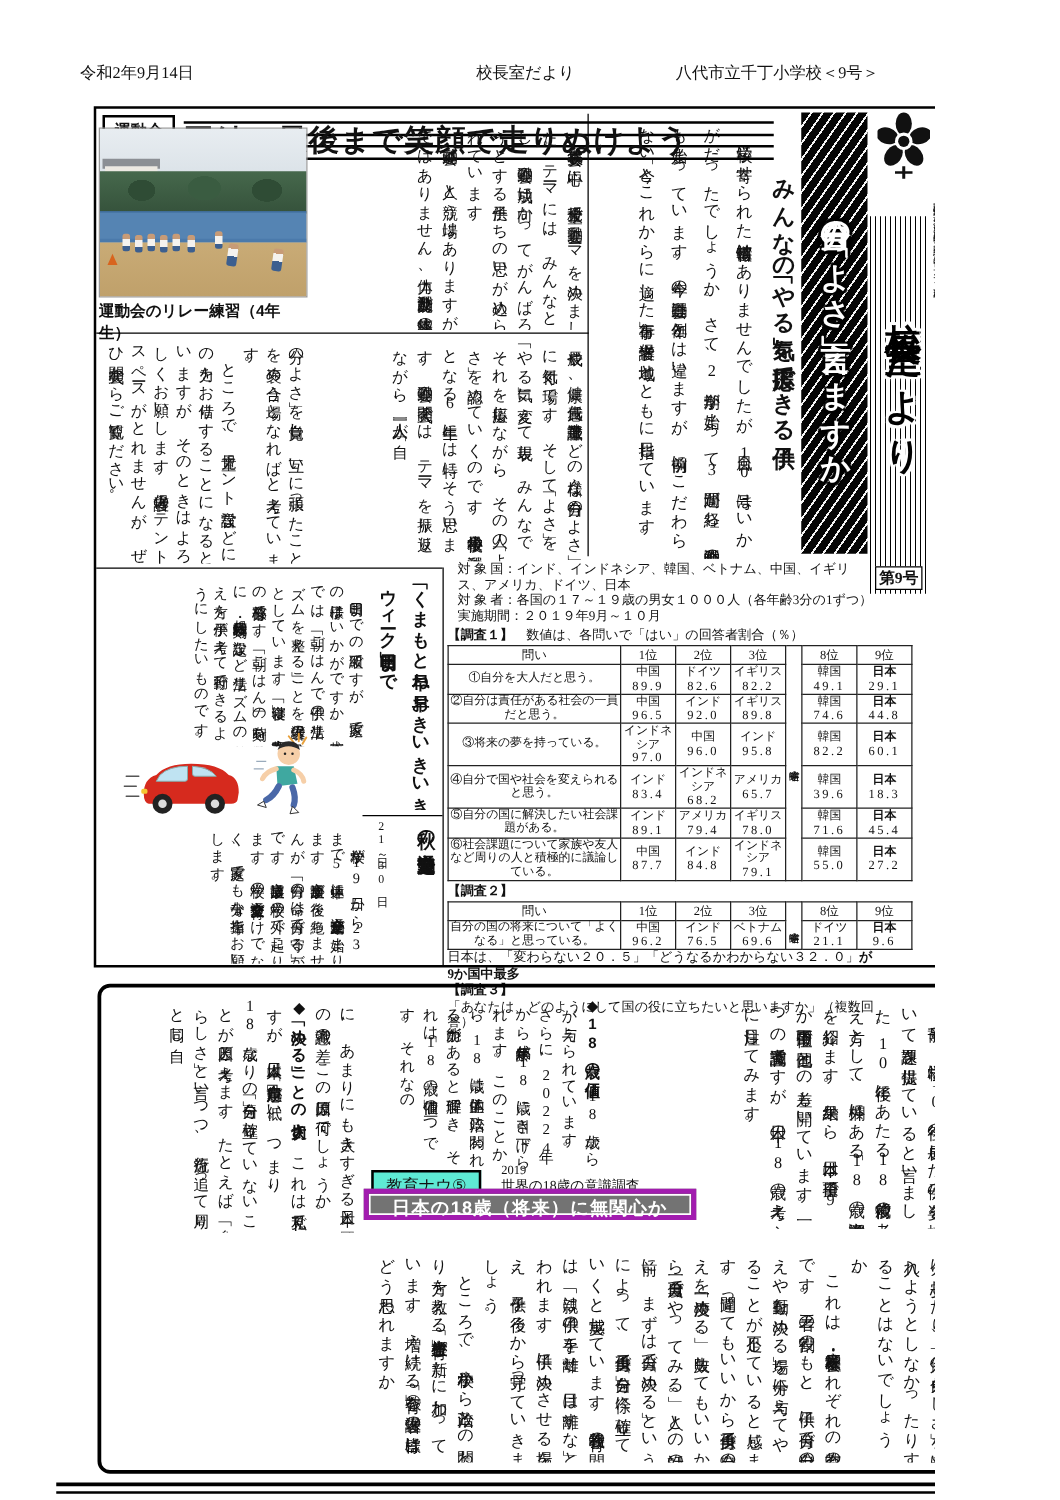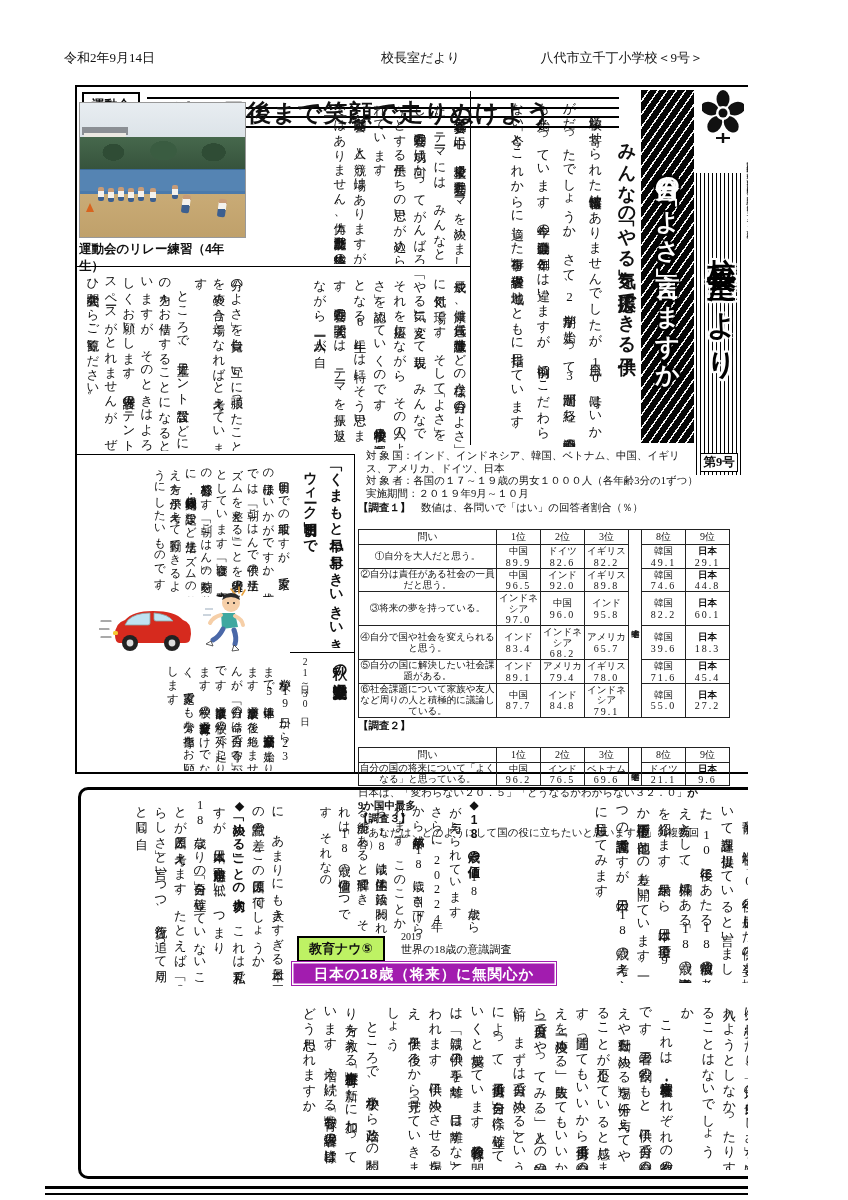--- a/index.html
+++ b/index.html
@@ -91,21 +91,21 @@
   .kotsu-dates { left:220px; top:570px; width:14px; height:84px; font-size:9.5px; }
   .kotsu-body { left:2px; top:571px; width:214px; height:113px; font-size:11.5px; line-height:16px; }
   .illo { position:absolute; }
 
   
   .survey { left:281px; top:363px; width:342px; height:321px; font-family:"Liberation Serif","DejaVu Serif",serif; }
   .sv-title { font-size:12.5px; font-weight:bold; }
   .sv-meta { font-size:10.5px; line-height:12.5px; padding-left:8px; }
   .sv-s1 { font-size:10.5px; margin-top:1px; }
   .sv-s1 .lbl { font-weight:bold; }
-  table.sv { border-collapse:collapse; width:100%; margin-top:14px; table-layout:fixed; }
+  table.sv { border-collapse:collapse; width:100%; margin-top:1px; table-layout:fixed; }
   table.sv th, table.sv td { border:1px solid #222; text-align:center; vertical-align:middle;
       padding:0; font-weight:normal; }
   table.sv th { font-size:10px; height:14px; }
   .colq { width:138px; } .colr { width:44px; } .colg { width:13px; }
   td.q { font-size:9.5px; text-align:left; padding:1px 2px; line-height:11px; }
   .cn { font-size:9.5px; line-height:10.5px; padding-top:1px; }
   .cv { font-size:10px; letter-spacing:2px; line-height:11px; }
   td.jp .cn { font-weight:bold; }
   th.gap, td.gap { border-top:none; border-bottom:none; }
   .skip { font-size:8.5px; height:100%; margin:auto; letter-spacing:0; line-height:13px; }
@@ -113,26 +113,26 @@
   .sv-note b { font-weight:bold; }
 
   
   .bottom-box { left:78px; top:787px; width:690px; height:392px; border:3px solid #000; border-radius:10px; }
   .bb { position:absolute; }
   .ur { left:406px; top:8px; width:272px; height:185px; font-size:13px; line-height:21px; }
   .um { left:210px; top:8px; width:192px; height:137px; font-size:12px; line-height:18.5px; }
   .ul { left:6px; top:8px; width:200px; height:188px; font-size:12.5px; line-height:19.5px; }
   .lower { left:6px; top:208px; width:674px; height:172px; font-size:13px; line-height:21px; }
   .vh { font-weight:bold; font-family:"Liberation Sans","DejaVu Sans",sans-serif; }
-  .know-box { left:216px; top:146px; border:2px solid #000; font-size:13px; font-weight:bold;
-      padding:2px 10px; background:#bef264; }
+  .know-box { left:216px; top:146px; border:2px solid #000; font-size:13px; font-weight:normal;
+      padding:2px 10px; background:#5eead4; }
   .series-note { left:320px; top:141px; font-size:10px; line-height:12px; }
-  .banner { left:210px; top:171px; width:266px; height:25px; background:#a21caf; color:#fff;
+  .banner { left:210px; top:161px; width:266px; height:25px; background:#737373; color:#fff;
       font-weight:bold; font-size:14.5px; text-align:center; line-height:25px; letter-spacing:1px;
-      box-shadow:inset 0 0 0 1.5px #fff; border:1px solid #a21caf;
+      box-shadow:inset 0 0 0 1.5px #fff; border:4px solid #a21caf;
       font-family:"Liberation Sans","DejaVu Sans",sans-serif; }
 
   .frule1 { left:45px; top:1186px; width:758px; height:2.5px; background:#000; }
   .frule2 { left:45px; top:1193px; width:758px; height:1.5px; background:#000; }
 </style>
 </head>
 <body>
 
 <div class="page">
 

